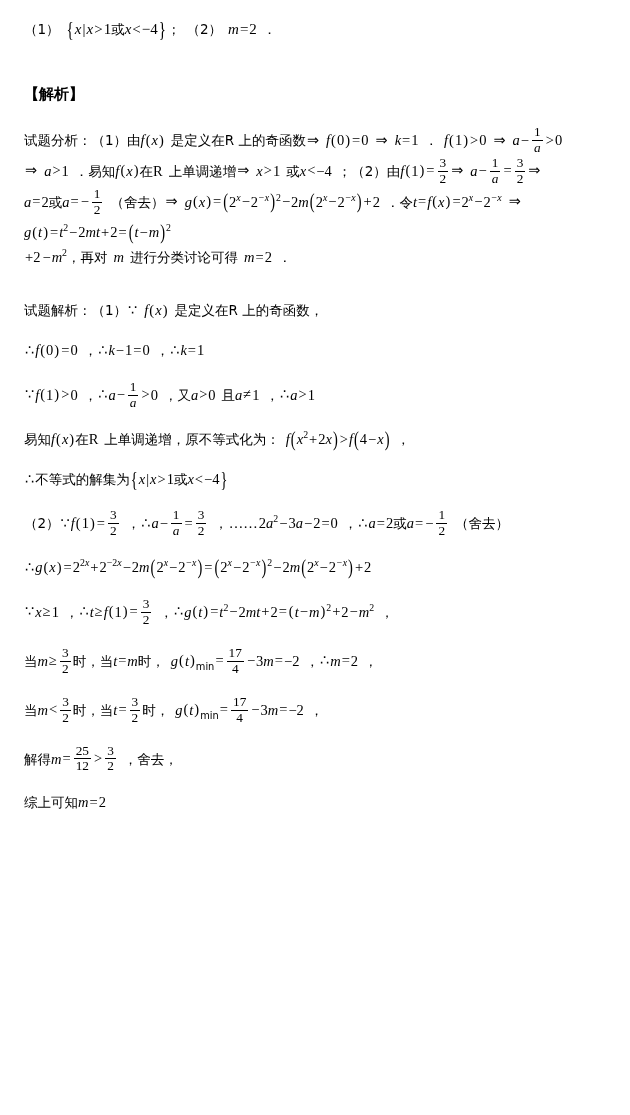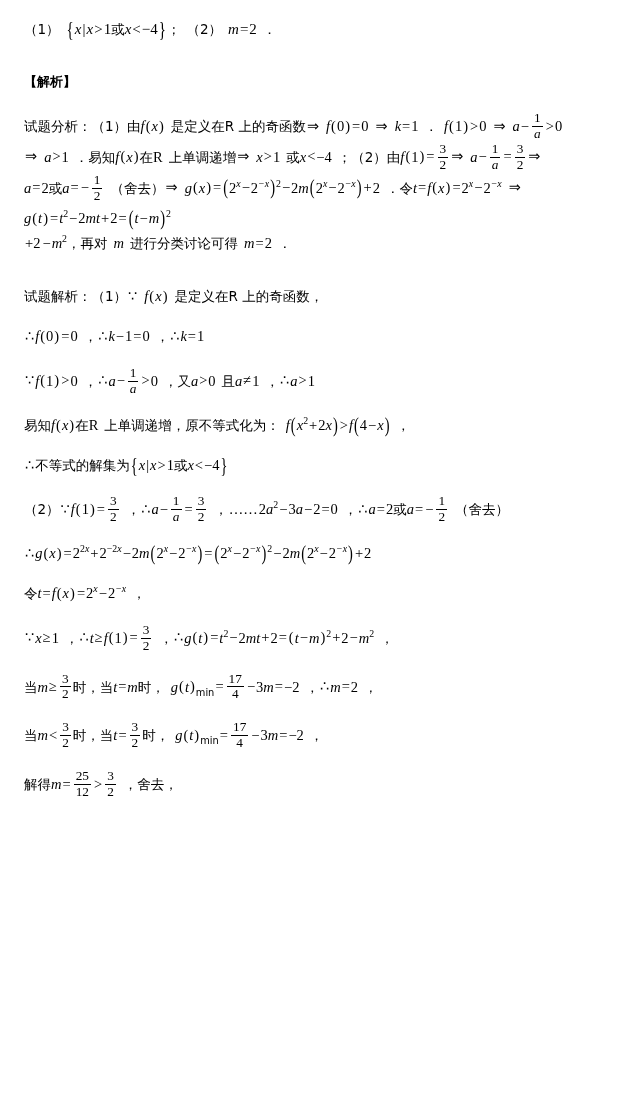--- a/index.html
+++ b/index.html
@@ -21,21 +21,21 @@
     height: 1115px;
     padding: 0;
     box-sizing: border-box;
   }
   .line {
     padding: 0 24px;
     line-height: 1.5;
     white-space: nowrap;
   }
   .answer-line { margin-top: 18px; font-size: 15px; }
-  .heading { margin-top: 31px; font-family: "Liberation Sans", sans-serif; font-weight: bold; font-size: 13px; }
+  .heading { margin-top: 42px; font-family: "Liberation Sans", sans-serif; font-weight: bold; font-size: 15px; }
   .para { margin-top: 26px; line-height: 2.0; white-space: normal; }
   .step { margin-top: 18px; }
 
   
   .mi { font-family: "Liberation Serif", serif; font-style: italic; }
   .mn { font-family: "Liberation Serif", serif; font-style: normal; }
   .mo { font-family: "Liberation Serif", serif; font-style: normal; padding: 0 1px; }
   .up { font-style: normal; }
 
   
@@ -106,34 +106,34 @@
   </div>
 
   <div class="line step">
     <span class="cn">（2）</span><span class="mo">∵</span><span class="mi">f</span><span class="mo">(</span><span class="mn">1</span><span class="mo">)</span><span class="mo">=</span><span class="frac"><span class="num mn">3</span><span class="den mn">2</span></span><span class="sp"></span><span class="cn">，</span><span class="mo">∴</span><span class="mi">a</span><span class="mo">−</span><span class="frac"><span class="num mn">1</span><span class="den mi">a</span></span><span class="mo">=</span><span class="frac"><span class="num mn">3</span><span class="den mn">2</span></span><span class="sp"></span><span class="cn">，</span><span class="mo">……</span><span class="mn">2</span><span class="mi">a</span><sup class="exp mn">2</sup><span class="mo">−</span><span class="mn">3</span><span class="mi">a</span><span class="mo">−</span><span class="mn">2</span><span class="mo">=</span><span class="mn">0</span><span class="sp"></span><span class="cn">，</span><span class="mo">∴</span><span class="mi">a</span><span class="mo">=</span><span class="mn">2</span><span class="cn">或</span><span class="mi">a</span><span class="mo">=</span><span class="mo">−</span><span class="frac"><span class="num mn">1</span><span class="den mn">2</span></span><span class="sp"></span><span class="cn">（舍去）</span>
   </div>
 
   <div class="line step">
     <span class="mo">∴</span><span class="mi">g</span><span class="mo">(</span><span class="mi">x</span><span class="mo">)</span><span class="mo">=</span><span class="mn">2</span><sup class="exp mn">2<span class="mi">x</span></sup><span class="mo">+</span><span class="mn">2</span><sup class="exp mn">−2<span class="mi">x</span></sup><span class="mo">−</span><span class="mn">2</span><span class="mi">m</span><span class="mo pbig">(</span><span class="mn">2</span><sup class="exp mi">x</sup><span class="mo">−</span><span class="mn">2</span><sup class="exp mi">−x</sup><span class="mo pbig">)</span><span class="mo">=</span><span class="mo pbig">(</span><span class="mn">2</span><sup class="exp mi">x</sup><span class="mo">−</span><span class="mn">2</span><sup class="exp mi">−x</sup><span class="mo pbig">)</span><sup class="exp mn">2</sup><span class="mo">−</span><span class="mn">2</span><span class="mi">m</span><span class="mo pbig">(</span><span class="mn">2</span><sup class="exp mi">x</sup><span class="mo">−</span><span class="mn">2</span><sup class="exp mi">−x</sup><span class="mo pbig">)</span><span class="mo">+</span><span class="mn">2</span>
   </div>
 
-  <div class="line step">
-    <span class="cn">令</span><span class="mi">t</span><span class="mo">=</span><span class="mi">f</span><span class="mo">(</span><span class="mi">x</span><span class="mo">)</span><span class="mo">=</span><span class="mn">2</span><sup class="exp mi">x</sup><span class="mo">−</span><span class="mn">2</span><sup class="exp mi">−x</sup><span class="sp"></span><span class="cn">，</span>
-  </div>
 
   <div class="line step">
     <span class="mo">∵</span><span class="mi">x</span><span class="mo">≥</span><span class="mn">1</span><span class="sp"></span><span class="cn">，</span><span class="mo">∴</span><span class="mi">t</span><span class="mo">≥</span><span class="mi">f</span><span class="mo">(</span><span class="mn">1</span><span class="mo">)</span><span class="mo">=</span><span class="frac"><span class="num mn">3</span><span class="den mn">2</span></span><span class="sp"></span><span class="cn">，</span><span class="mo">∴</span><span class="mi">g</span><span class="mo">(</span><span class="mi">t</span><span class="mo">)</span><span class="mo">=</span><span class="mi">t</span><sup class="exp mn">2</sup><span class="mo">−</span><span class="mn">2</span><span class="mi">mt</span><span class="mo">+</span><span class="mn">2</span><span class="mo">=</span><span class="mo">(</span><span class="mi">t</span><span class="mo">−</span><span class="mi">m</span><span class="mo">)</span><sup class="exp mn">2</sup><span class="mo">+</span><span class="mn">2</span><span class="mo">−</span><span class="mi">m</span><sup class="exp mn">2</sup><span class="sp"></span><span class="cn">，</span>
   </div>
 
   <div class="line step">
     <span class="cn">当</span><span class="mi">m</span><span class="mo">≥</span><span class="frac"><span class="num mn">3</span><span class="den mn">2</span></span><span class="cn">时，当</span><span class="mi">t</span><span class="mo">=</span><span class="mi">m</span><span class="cn">时，</span><span class="sp"></span><span class="mi">g</span><span class="mo">(</span><span class="mi">t</span><span class="mo">)</span><sub class="sb cn">min</sub><span class="mo">=</span><span class="frac"><span class="num mn">17</span><span class="den mn">4</span></span><span class="mo">−</span><span class="mn">3</span><span class="mi">m</span><span class="mo">=</span><span class="mn">−2</span><span class="sp"></span><span class="cn">，</span><span class="mo">∴</span><span class="mi">m</span><span class="mo">=</span><span class="mn">2</span><span class="sp"></span><span class="cn">，</span>
   </div>
 
   <div class="line step">
     <span class="cn">当</span><span class="mi">m</span><span class="mo">&lt;</span><span class="frac"><span class="num mn">3</span><span class="den mn">2</span></span><span class="cn">时，当</span><span class="mi">t</span><span class="mo">=</span><span class="frac"><span class="num mn">3</span><span class="den mn">2</span></span><span class="cn">时，</span><span class="sp"></span><span class="mi">g</span><span class="mo">(</span><span class="mi">t</span><span class="mo">)</span><sub class="sb cn">min</sub><span class="mo">=</span><span class="frac"><span class="num mn">17</span><span class="den mn">4</span></span><span class="mo">−</span><span class="mn">3</span><span class="mi">m</span><span class="mo">=</span><span class="mn">−2</span><span class="sp"></span><span class="cn">，</span>
   </div>
 
   <div class="line step">
     <span class="cn">解得</span><span class="mi">m</span><span class="mo">=</span><span class="frac"><span class="num mn">25</span><span class="den mn">12</span></span><span class="mo">&gt;</span><span class="frac"><span class="num mn">3</span><span class="den mn">2</span></span><span class="sp"></span><span class="cn">，舍去，</span>
   </div>
 
+  <div class="line step">
+    <span class="cn">综上可知</span><span class="mi">m</span><span class="mo">=</span><span class="mn">2</span>
+  </div>
 
 </div>
 
 </body></html>

